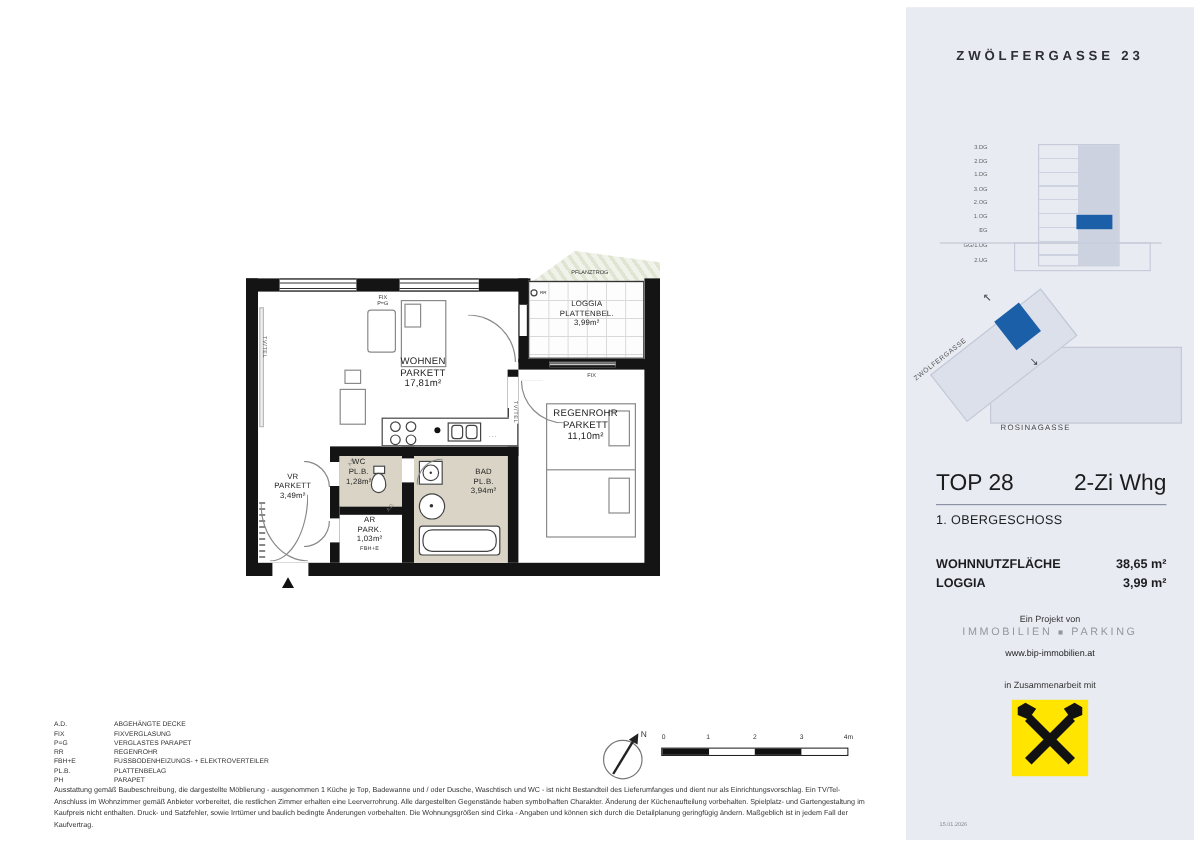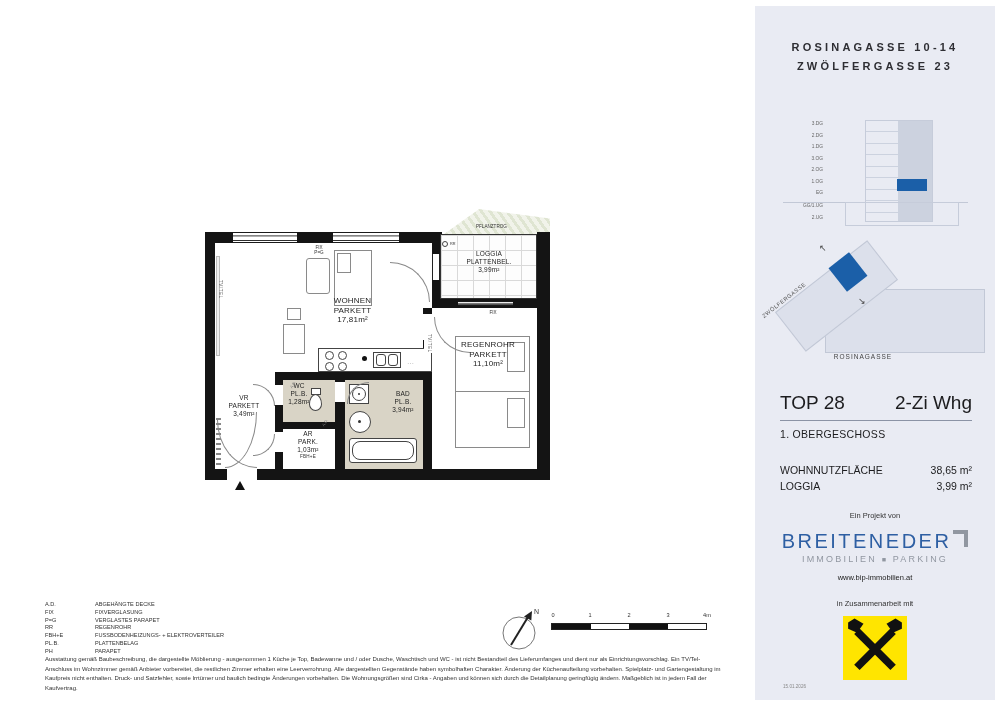--- a/index.html
+++ b/index.html
@@ -58,21 +58,21 @@
   .siteplan{position:absolute;left:8px;top:235px;width:225px;height:128px;}
   .wing{position:absolute;background:#dce0eb;border:1px solid #c2c8d6;}
   .street-diag{position:absolute;left:-6px;top:56px;font-size:5.6px;letter-spacing:.6px;color:#555;transform:rotate(-38deg);}
   .street-bot{position:absolute;left:0;top:112px;width:200px;text-align:center;font-size:6.5px;letter-spacing:1px;color:#444;}
   .sp-arrow{position:absolute;font-size:9px;color:#444;}
   .unit{position:absolute;left:25px;top:386px;width:192px;color:#1c1c1e;}
   .unit .row1{display:flex;justify-content:space-between;align-items:baseline;font-size:19px;}
   .unit hr{border:0;border-top:1px solid #8b93a5;margin:6px 0 7px;}
   .unit .floor{font-size:10.5px;letter-spacing:.3px;}
   .unit .metrics{margin-top:24px;font-size:10.5px;}
-  .unit .metrics .mrow{display:flex;justify-content:space-between;margin-top:4px;}
+  .unit .metrics .mrow{display:flex;justify-content:space-between;margin-top:4px;font-weight:bold;}
   .brand{position:absolute;left:20px;top:505px;width:200px;text-align:center;color:#333;}
   .brand .small{font-size:7.5px;}
   .logo-main{margin-top:10px;font-size:20px;letter-spacing:2.5px;color:#2e5fa3;white-space:nowrap;}
   .logo-bracket{display:inline-block;width:11px;height:13px;border-top:4px solid #9197a1;border-right:4px solid #9197a1;margin-left:2px;vertical-align:top;}
   .logo-sub{margin-top:1px;font-size:9px;letter-spacing:2.2px;color:#9197a1;white-space:nowrap;}
   .logo-sub .sq{font-size:7px;}
   .web{margin-top:9px;font-size:7.5px;color:#222;}
   .coop{margin-top:17px;font-size:7.5px;}
   .raika{margin-top:8px;}
   .date{position:absolute;left:28px;top:678px;font-size:4.6px;color:#888;}
@@ -238,21 +238,20 @@
     <div class="bar">
       <i class="sb-b"></i>
         <i class="sb-w"></i>
         <i class="sb-b"></i>
         <i class="sb-w"></i>
     </div>
   </div>
 
   <aside class="sidebar">
     <div class="addr">
-      <div>ROSINAGASSE 10-14</div>
       <div>ZWÖLFERGASSE 23</div>
     </div>
 
     <div class="section">
       <div class="fl" style="top:3px">3.DG</div>
       <div class="fl" style="top:14.5px">2.DG</div>
       <div class="fl" style="top:26px">1.DG</div>
       <div class="fl" style="top:37.5px">3.OG</div>
       <div class="fl" style="top:49px">2.OG</div>
       <div class="fl" style="top:60.5px">1.OG</div>
@@ -289,23 +288,20 @@
         </div>
         <div class="mrow">
           <span>LOGGIA</span>
           <span>3,99 m²</span>
         </div>
       </div>
     </div>
 
     <div class="brand">
       <div class="small">Ein Projekt von</div>
-      <div class="logo-main">
-        <span>BREITENEDER</span><span class="logo-bracket"></span>
-      </div>
       <div class="logo-sub">
         <span>IMMOBILIEN</span>
         <span class="sq">■</span>
         <span>PARKING</span>
       </div>
       <div class="web">www.bip-immobilien.at</div>
       <div class="coop">in Zusammenarbeit mit</div>
       <div class="raika">
         <svg width="64" height="64" viewBox="0 0 100 100">
           <rect width="100" height="100" fill="#ffe500"></rect>

